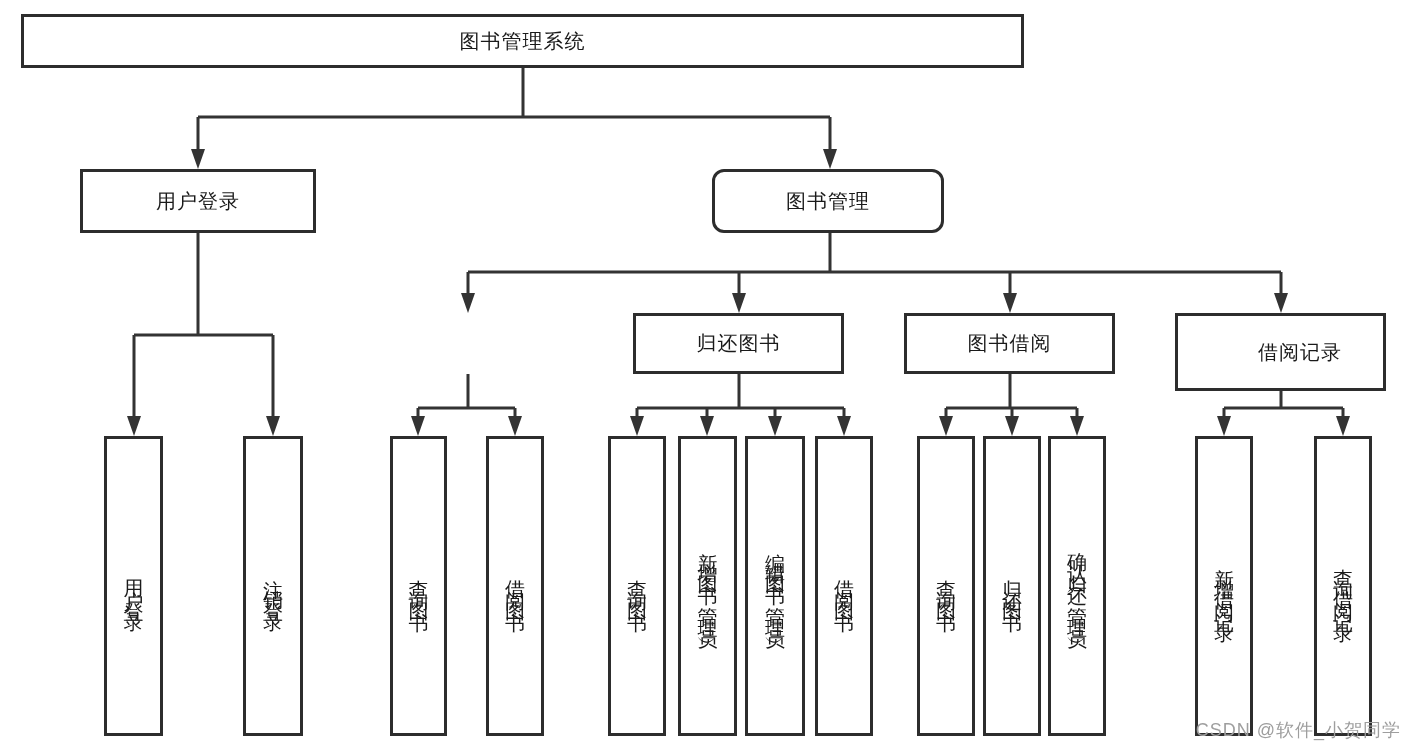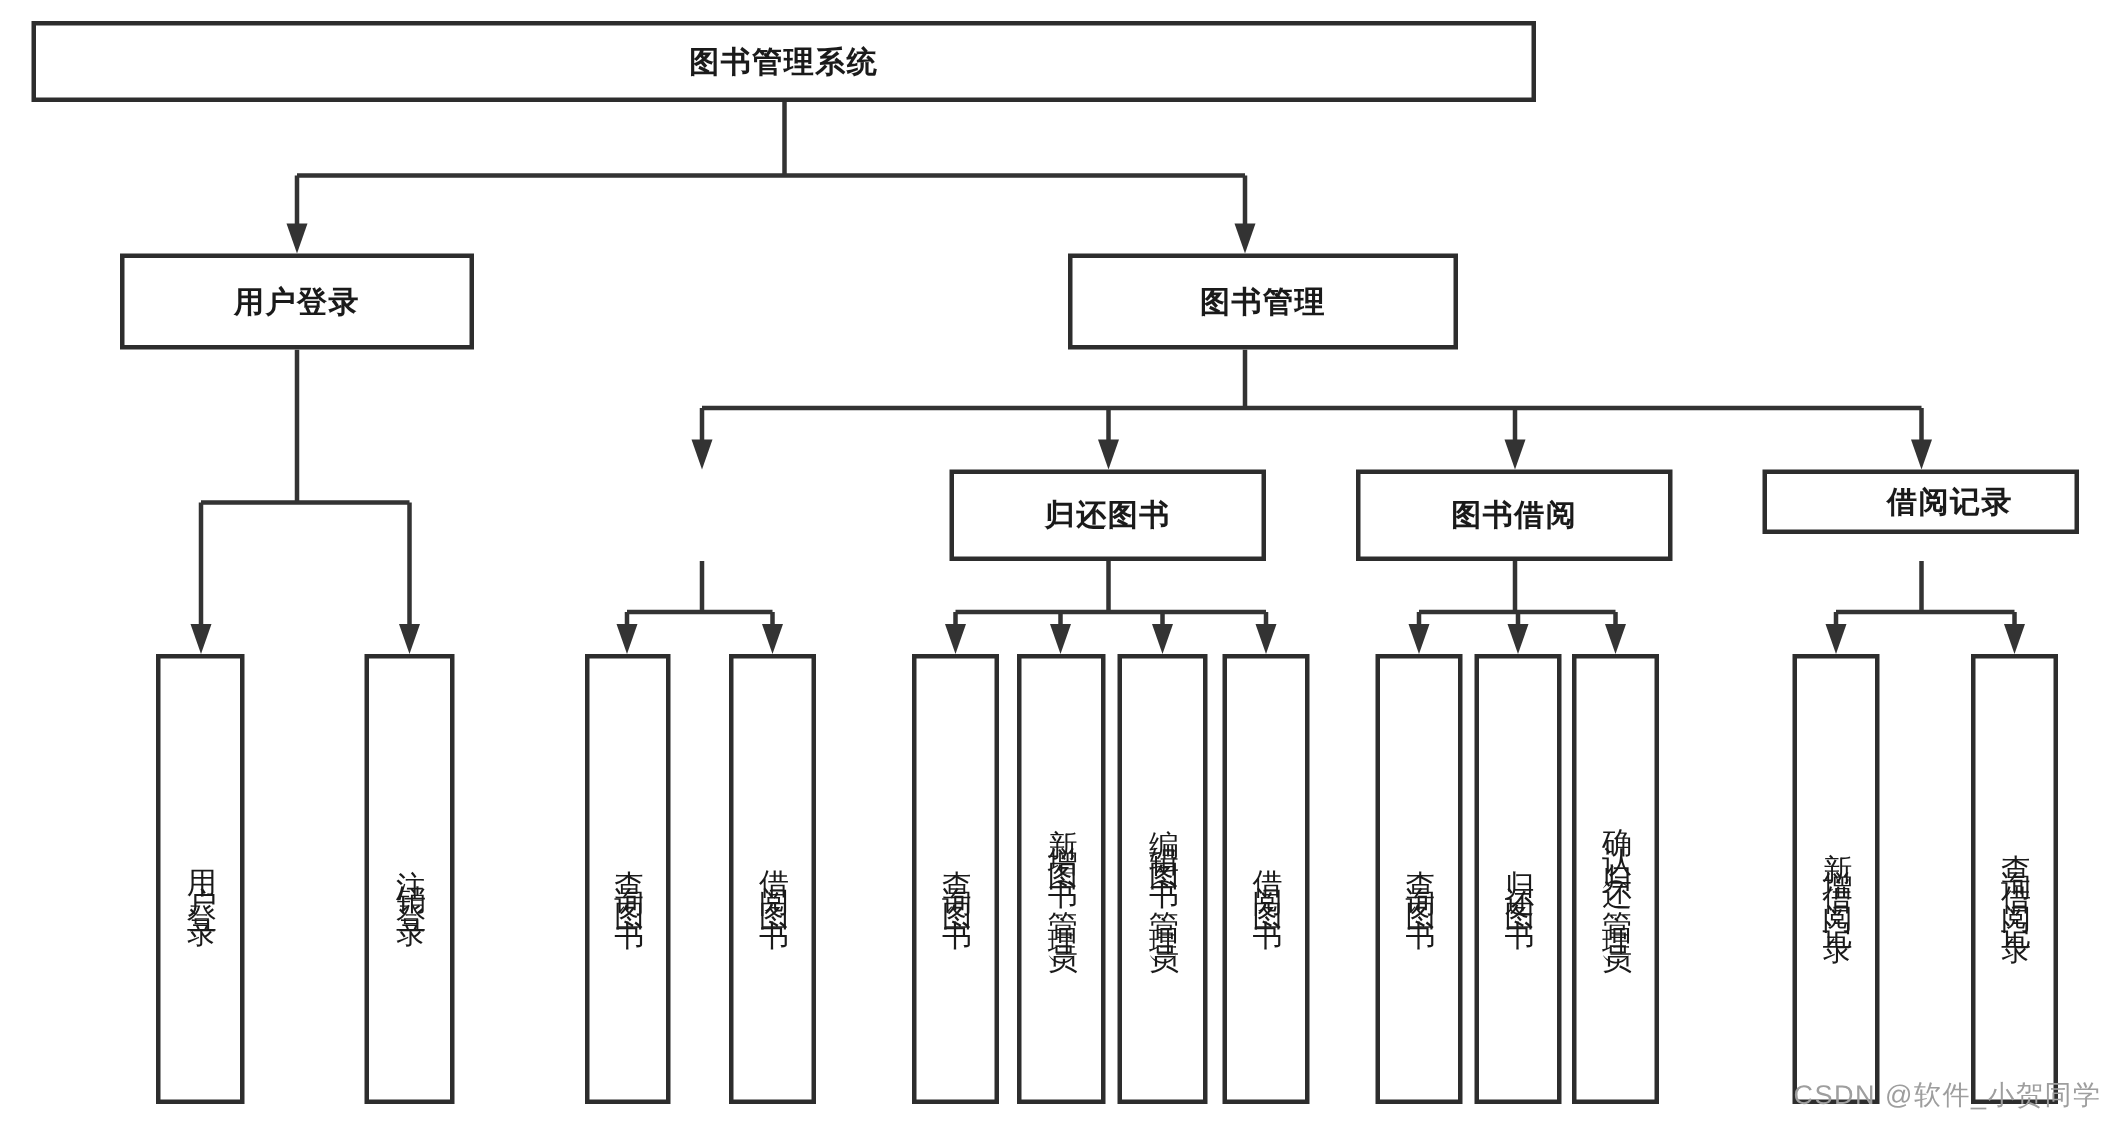--- a/index.html
+++ b/index.html
@@ -30,21 +30,21 @@
     letter-spacing:1px;
     color:var(--text);
   }
   .vnode span{
     writing-mode:vertical-rl;
     text-orientation:mixed;
     letter-spacing:11px;
     line-height:1.05;
     white-space:nowrap;
   }
-  .hnode span{white-space:nowrap;font-weight:bold;}
+  .hnode span{white-space:nowrap;}
   .watermark{
     position:absolute;
     right:4px;bottom:5px;
     font-size:18px;
     color:var(--watermark);
     letter-spacing:1px;
     white-space:nowrap;
   }
 </style>
 </head>
@@ -88,31 +88,31 @@
     <polygon points="1336,416 1350,416 1343,436"></polygon>
   </svg>
 
   <div class="node hnode" style="left:21px;top:14px;width:1003px;height:54px;">
     <span>图书管理系统</span>
   </div>
 
   <div class="node hnode" style="left:80px;top:169px;width:236px;height:64px;">
     <span>用户登录</span>
   </div>
-  <div class="node hnode" style="left:712px;top:169px;width:260px;height:64px;">
+  <div class="node hnode" style="left:712px;top:169px;width:232px;height:64px;border-radius:12px;">
     <span>图书管理</span>
   </div>
 
   <div class="node hnode" style="left:633px;top:313px;width:211px;height:61px;">
     <span>归还图书</span>
   </div>
   <div class="node hnode" style="left:904px;top:313px;width:211px;height:61px;">
     <span>图书借阅</span>
   </div>
-  <div class="node hnode" style="left:1175px;top:313px;width:211px;height:43px;padding-left:39px;">
+  <div class="node hnode" style="left:1175px;top:313px;width:211px;height:78px;padding-left:39px;">
     <span>借阅记录</span>
   </div>
 
   <div class="node vnode" style="left:104px;top:436px;width:59px;height:300px;">
     <span>用户登录</span>
   </div>
   <div class="node vnode" style="left:243px;top:436px;width:60px;height:300px;">
     <span>注销登录</span>
   </div>
 

